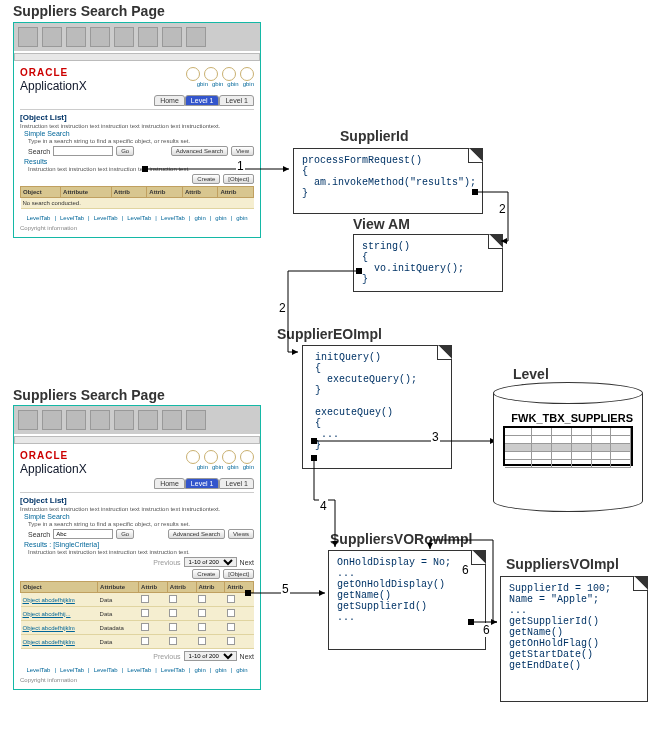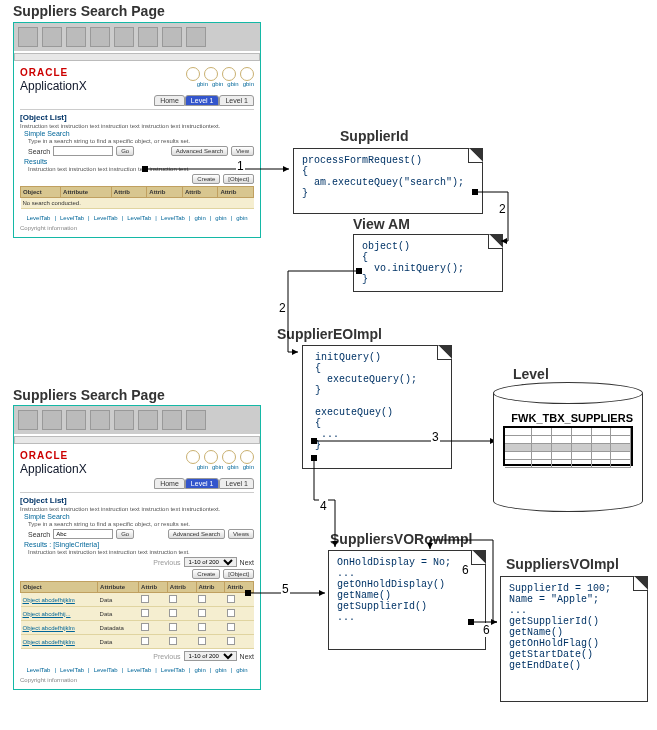--- a/index.html
+++ b/index.html
@@ -269,24 +269,24 @@
           <select class="sel"><option>1-10 of 200</option></select>
           <span>Next</span>
         </div>
       <div class="footer-links"><span>LevelTab</span>|<span>LevelTab</span>|<span>LevelTab</span>|<span>LevelTab</span>|<span>LevelTab</span>|<span>gbin</span>|<span>gbin</span>|<span>gbin</span></div>
       <div class="copy">Copyright information</div>
     </div>
   </div>
 
   <div class="page" style="top:148px; left:293px; width:190px; height:66px;"><div class="fold"></div><span>processFormRequest()
 {
-  am.executeQuey("search");
+  am.invokeMethod("results");
 }</span></div>
 
-  <div class="page" style="top:234px; left:353px; width:150px; height:58px;"><div class="fold"></div><span>object()
+  <div class="page" style="top:234px; left:353px; width:150px; height:58px;"><div class="fold"></div><span>string()
 {
   vo.initQuery();
 }</span></div>
 
   <div class="page" style="top:345px; left:302px; width:150px; height:124px;padding-left:12px;"><div class="fold"></div><span>initQuery()
 {
   executeQuery();
 }
 
 executeQuey()

